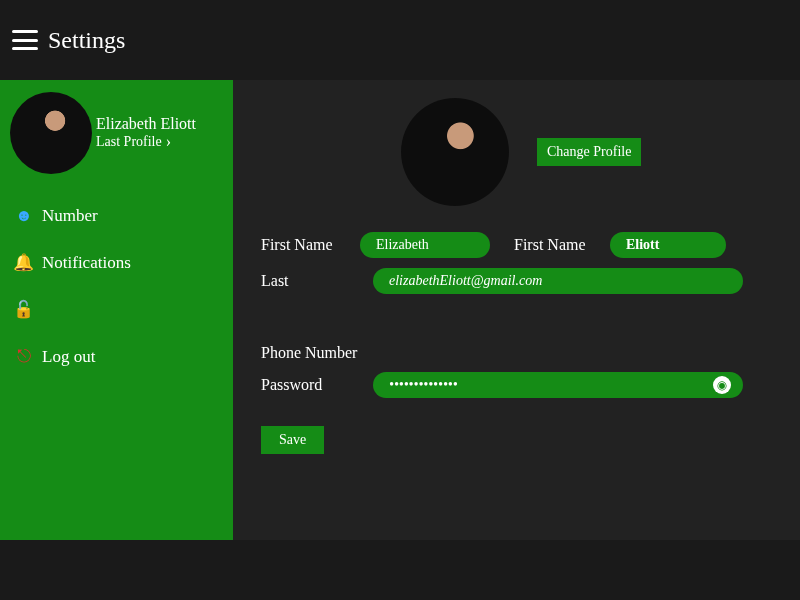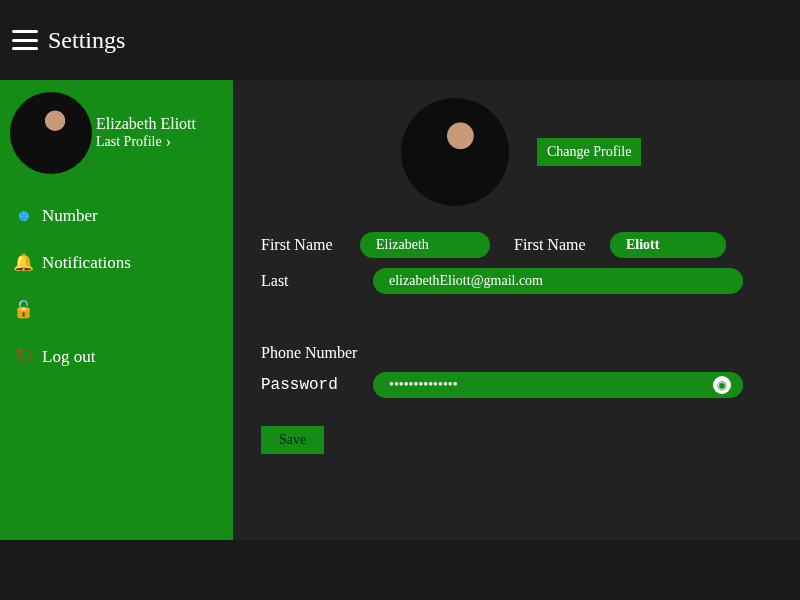--- a/index.html
+++ b/index.html
@@ -65,40 +65,40 @@
     padding: 6px 10px; font-family: inherit; font-size: 14px;
     cursor: pointer;
   }
   .form { display: flex; flex-direction: column; gap: 10px; }
   .row { display: flex; align-items: center; gap: 14px; }
   .lbl { font-size: 16px; white-space: nowrap; }
   .lbl-fn { width: 85px; }
   .lbl-ln { width: 82px; margin-left: 10px; }
   .lbl-em { width: 98px; }
   .lbl-ph { width: 98px; margin-top: 40px; }
-  .lbl-pw { width: 98px; font-family: Liberation Mono, monospace; }
+  .lbl-pw { width: 98px; }
   .pill {
     background: #158c16; color: #fff; border: none;
     border-radius: 999px; padding: 5px 16px;
     font-family: inherit; font-size: 14px;
     outline: none;
   }
   .in-fn { width: 130px; }
   .in-ln { width: 116px; font-weight: bold; }
-  .in-wide { width: 370px; }
+  .in-wide { width: 370px; font-style: italic; }
   .pw-wrap { position: relative; display: inline-block; }
   .eye {
     position: absolute; right: 12px; top: 50%; transform: translateY(-50%);
     width: 18px; height: 18px; border-radius: 50%;
     background: #fff; display: flex; align-items: center; justify-content: center;
     color: #158c16; font-size: 12px; cursor: pointer;
   }
   .save-row { margin-top: 18px; }
   .save-btn {
-    background: #158c16; color: #0f172a; border: none;
+    background: #158c16; color: #ffffff; border: none;
     padding: 6px 18px; font-family: inherit; font-size: 14px;
     cursor: pointer;
   }
 </style>
 </head>
 <body>
 
 <div class="top-bar">
   <div class="hamburger">
     <div></div>

